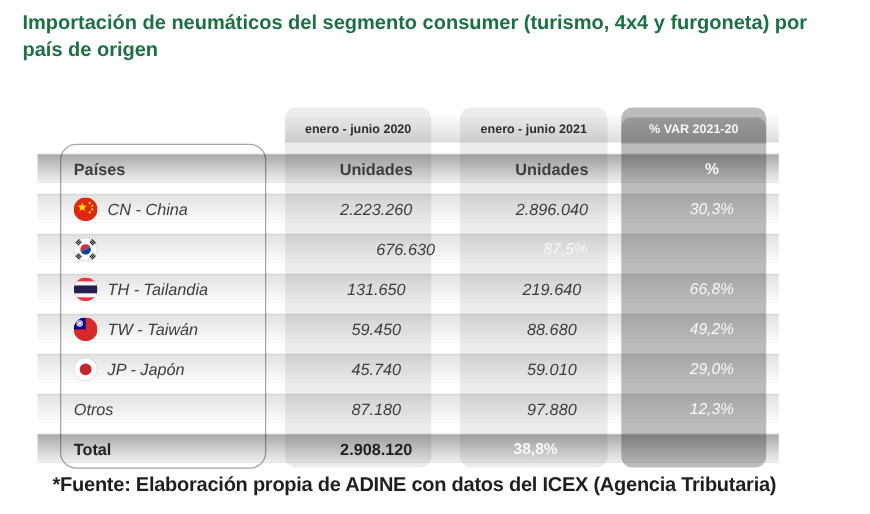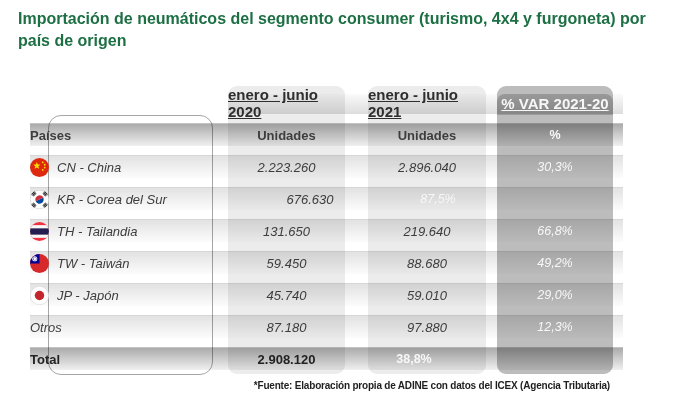--- a/index.html
+++ b/index.html
@@ -37,36 +37,36 @@
     background:linear-gradient(180deg, rgba(0,0,0,0.33), rgba(0,0,0,0.06));
     border-top:1px solid rgba(0,0,0,0.18);
   }
   .band-data {
     height:23px; margin-top:9px; width:593px;
     background:linear-gradient(180deg, rgba(0,0,0,0.115), rgba(0,0,0,0.01));
     border-top:1px solid rgba(0,0,0,0.14);
     font-style:italic;
   }
   .c { display:flex; align-items:center; justify-content:center; box-sizing:border-box;
-       color:var(--text_dark); font-size:13px; }
+       color:var(--text_dark); font-size:13px;padding-left:29px; }
   .c1 { width:198px; justify-content:flex-start; }
   .c2 { width:117px; }
   .c3 { width:118px; margin-left:23px; }
   .c4 { width:116px; margin-left:11px; color:var(--text_light); font-size:12.5px; }
   .band-period .cp { width:117px; display:flex; align-items:center; justify-content:center;
-       font-size:15px; font-weight:bold; color:#2e2e2e;text-decoration:underline; }
+       font-size:10px; font-weight:bold; color:#2e2e2e; }
   .band-period .cp3 { width:118px; margin-left:23px; }
   .band-period .cp4 { width:116px; margin-left:11px; color:var(--text_light); }
   .band-head .c, .band-total .c { font-weight:bold; }
   .band-total .c1, .band-total .c2, .band-total .c3 { color:#222; }
   .flag { width:19px; height:19px; margin-right:8px; flex:0 0 auto; display:inline-block; }
   .flag svg { display:block; }
   .footer {
-    position:absolute; top:380px; left:0; width:610px; text-align:right;
-    font-size:10px; font-weight:bold; letter-spacing:-0.2px; color:#1f1f1f;
+    position:absolute; top:380px; left:11px; width:610px; text-align:right;
+    font-size:16px; font-weight:bold; letter-spacing:-0.2px; color:#1f1f1f;
   }
 </style>
 </head>
 <body>
 
 <div class="stage">
 
   <div class="title">Importación de neumáticos del segmento consumer (turismo, 4x4 y furgoneta) por país de origen</div>
 
   <div class="table-wrap">
@@ -136,21 +136,20 @@
                     <rect x="-2.2" y="0.8" width="4.4" height="0.9"></rect>
                   </g>
                 <g transform="translate(15.9,15.9) rotate(-45)">
                     <rect x="-2.2" y="-1.7" width="4.4" height="0.9"></rect>
                     <rect x="-2.2" y="-0.45" width="4.4" height="0.9"></rect>
                     <rect x="-2.2" y="0.8" width="4.4" height="0.9"></rect>
                   </g>
               </g>
             </svg>
           </span>
-          <span>KR - Corea del Sur</span>
         </div>
         <div class="c c3">676.630</div>
         <div class="c c4">87,5%</div>
       </div>
 
       <div class="band band-data">
         <div class="c c1">
           <span class="flag">
             <svg width="19" height="19" viewBox="0 0 20 20">
               <defs>

